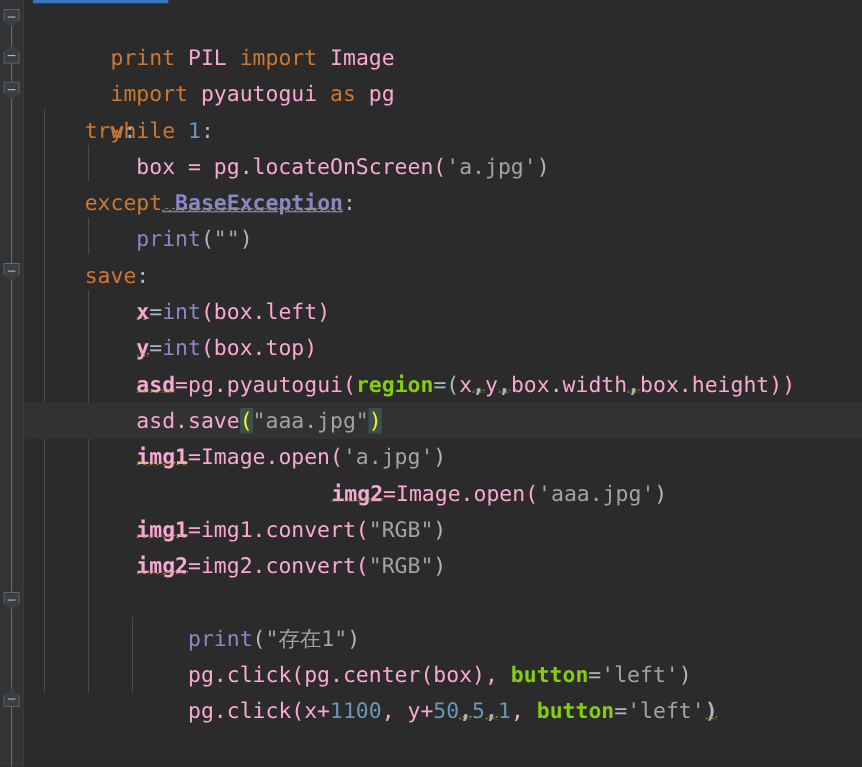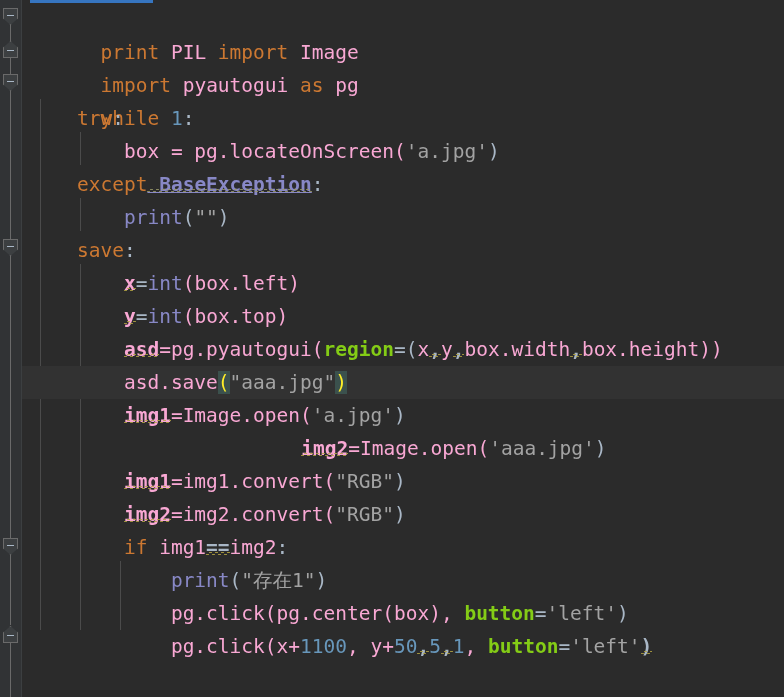--- a/index.html
+++ b/index.html
@@ -247,22 +247,20 @@
 
     <div class="line" style="top:432px;text-align:center;"><span class="txt">        <span class="id sq">img2</span><span class="id">=Image.open(</span><span class="str">'aaa.jpg'</span><span class="op">)</span>
     </span></div>
 
     <div class="line" style="top:465px;"><span class="txt">        <span class="id sq">img1</span><span class="id">=img1.convert(</span><span class="str">"RGB"</span><span class="op">)</span>
     </span></div>
 
     <div class="line" style="top:498px;"><span class="txt">        <span class="id sq">img2</span><span class="id">=img2.convert(</span><span class="str">"RGB"</span><span class="op">)</span>
     </span></div>
 
-    <div class="line" style="top:531px;"><span class="txt">        <span class="kw">if</span><span class="id"> img1</span><span class="op sq">==</span><span class="id">img2</span><span class="op">:</span>
-    </span></div>
 
     <div class="line" style="top:564px;"><span class="txt">            <span class="bi">print</span><span class="op">(</span><span class="str">"存在1"</span><span class="op">)</span>
     </span></div>
 
     <div class="line" style="top:597px;"><span class="txt">            <span class="id">pg.click(pg.center(box), </span><span class="kwarg">button</span><span class="op">=</span><span class="str">'left'</span><span class="op">)</span>
     </span></div>
 
     <div class="line" style="top:630px;"><span class="txt">            <span class="id">pg.click(x+</span><span class="num">1100</span><span class="id">, y+</span><span class="num">50</span><span class="op sq">,</span><span class="num">5</span><span class="op sq">,</span><span class="num">1</span><span class="id">, </span><span class="kwarg">button</span><span class="op">=</span><span class="str">'left'</span><span class="op sq">)</span>
     </span></div>
 

